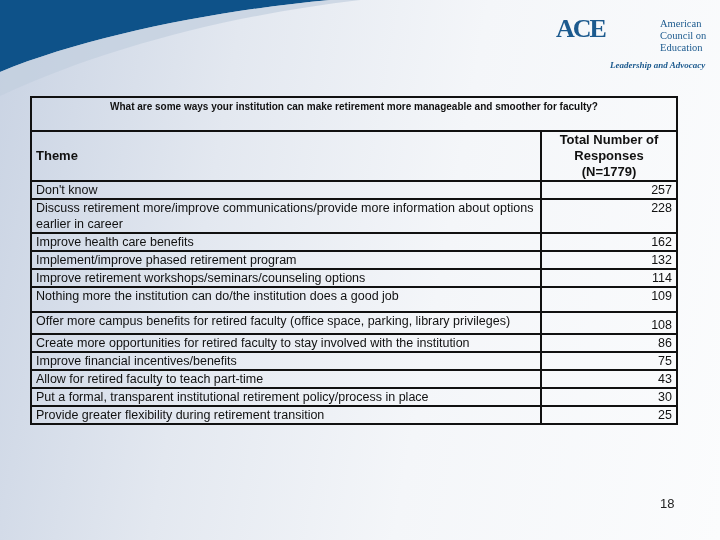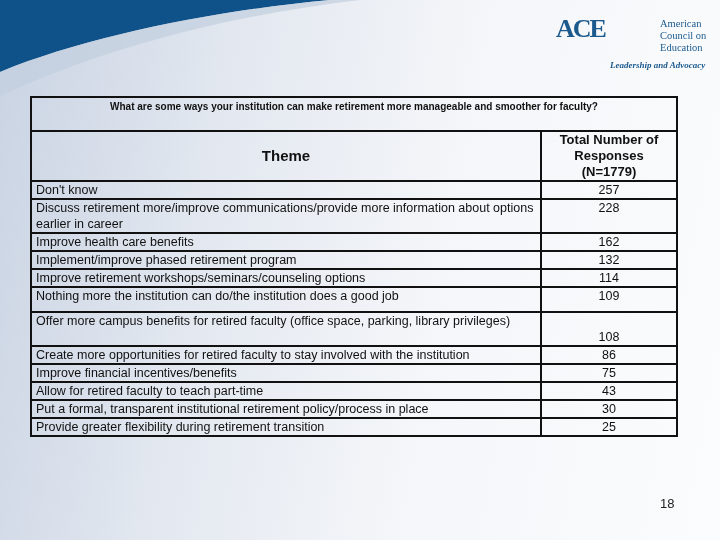--- a/index.html
+++ b/index.html
@@ -23,23 +23,23 @@
     font-size: 9px; font-style: italic; font-weight: bold; color: #1c5a8e;
   }
   table.data {
     position: absolute; left: 30px; top: 96px; width: 648px;
     border-collapse: collapse; font-size: 12.5px; color: #111;
   }
   table.data td, table.data th {
     border: 2px solid #111; padding: 0 4px; vertical-align: top; line-height: 16px;
   }
   .title-cell { font-weight: bold; text-align: center; font-size: 10px; padding-top: 1px !important; }
-  .theme-head { font-weight: bold; text-align: center; vertical-align: middle !important; font-size: 15px; }
+  .theme-head { font-weight: bold; text-align: left; vertical-align: middle !important; font-size: 13px; }
   .count-head { font-weight: bold; text-align: center; font-size: 13px; width: 126px; margin-left: 33px; }
-  td.count { text-align: center; }
+  td.count { text-align: right; }
   .page-num { position: absolute; left: 660px; top: 496px; font-size: 13px; color: #222; }
 </style>
 </head>
 <body>
 
 <svg class="swoosh" viewBox="0 0 720 110" preserveAspectRatio="none">
   <path d="M0,0 L330,0 C220,10 90,35 0,72 Z" fill="#0e5289"></path>
   <path d="M0,72 C90,35 220,10 330,0 L360,0 C240,14 110,45 0,96 Z" fill="#c2cede" opacity="0.7"></path>
 </svg>
 
@@ -85,21 +85,21 @@
   <tr>
         <td>Improve retirement workshops/seminars/counseling options</td>
         <td class="count">114</td>
       </tr>
   <tr>
         <td style="height:23px;">Nothing more the institution can do/the institution does a good job</td>
         <td class="count">109</td>
       </tr>
   <tr>
         <td>Offer more campus benefits for retired faculty (office space, parking, library privileges)</td>
-        <td class="count" style="padding-top:16px;margin-left:33px;">108</td>
+        <td class="count" style="padding-top:4px;margin-left:33px;">108</td>
       </tr>
   <tr>
         <td>Create more opportunities for retired faculty to stay involved with the institution</td>
         <td class="count">86</td>
       </tr>
   <tr>
         <td>Improve financial incentives/benefits</td>
         <td class="count">75</td>
       </tr>
   <tr>

